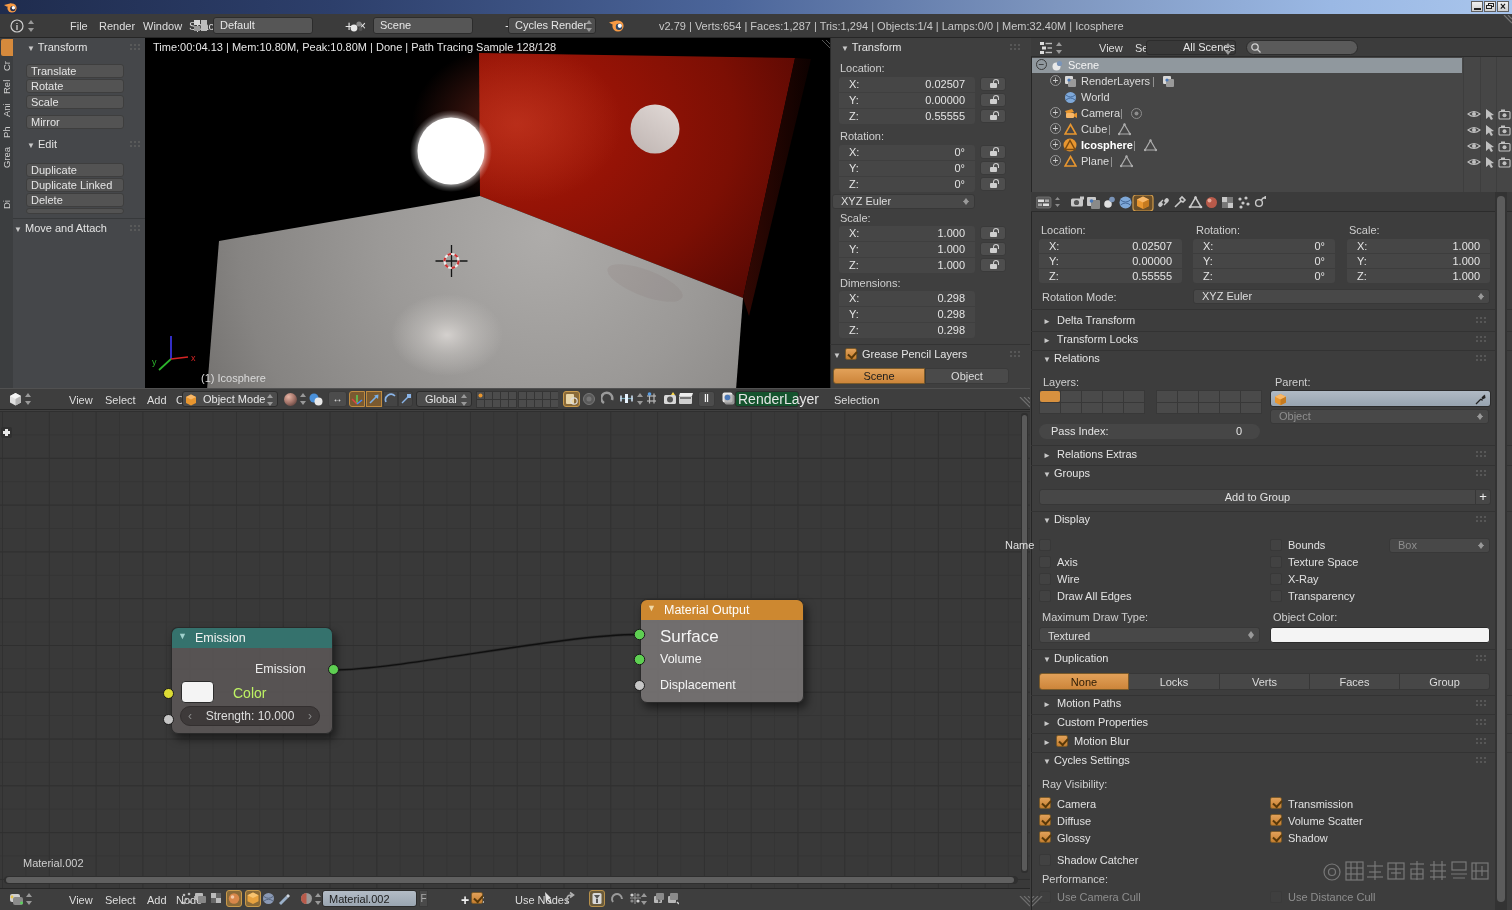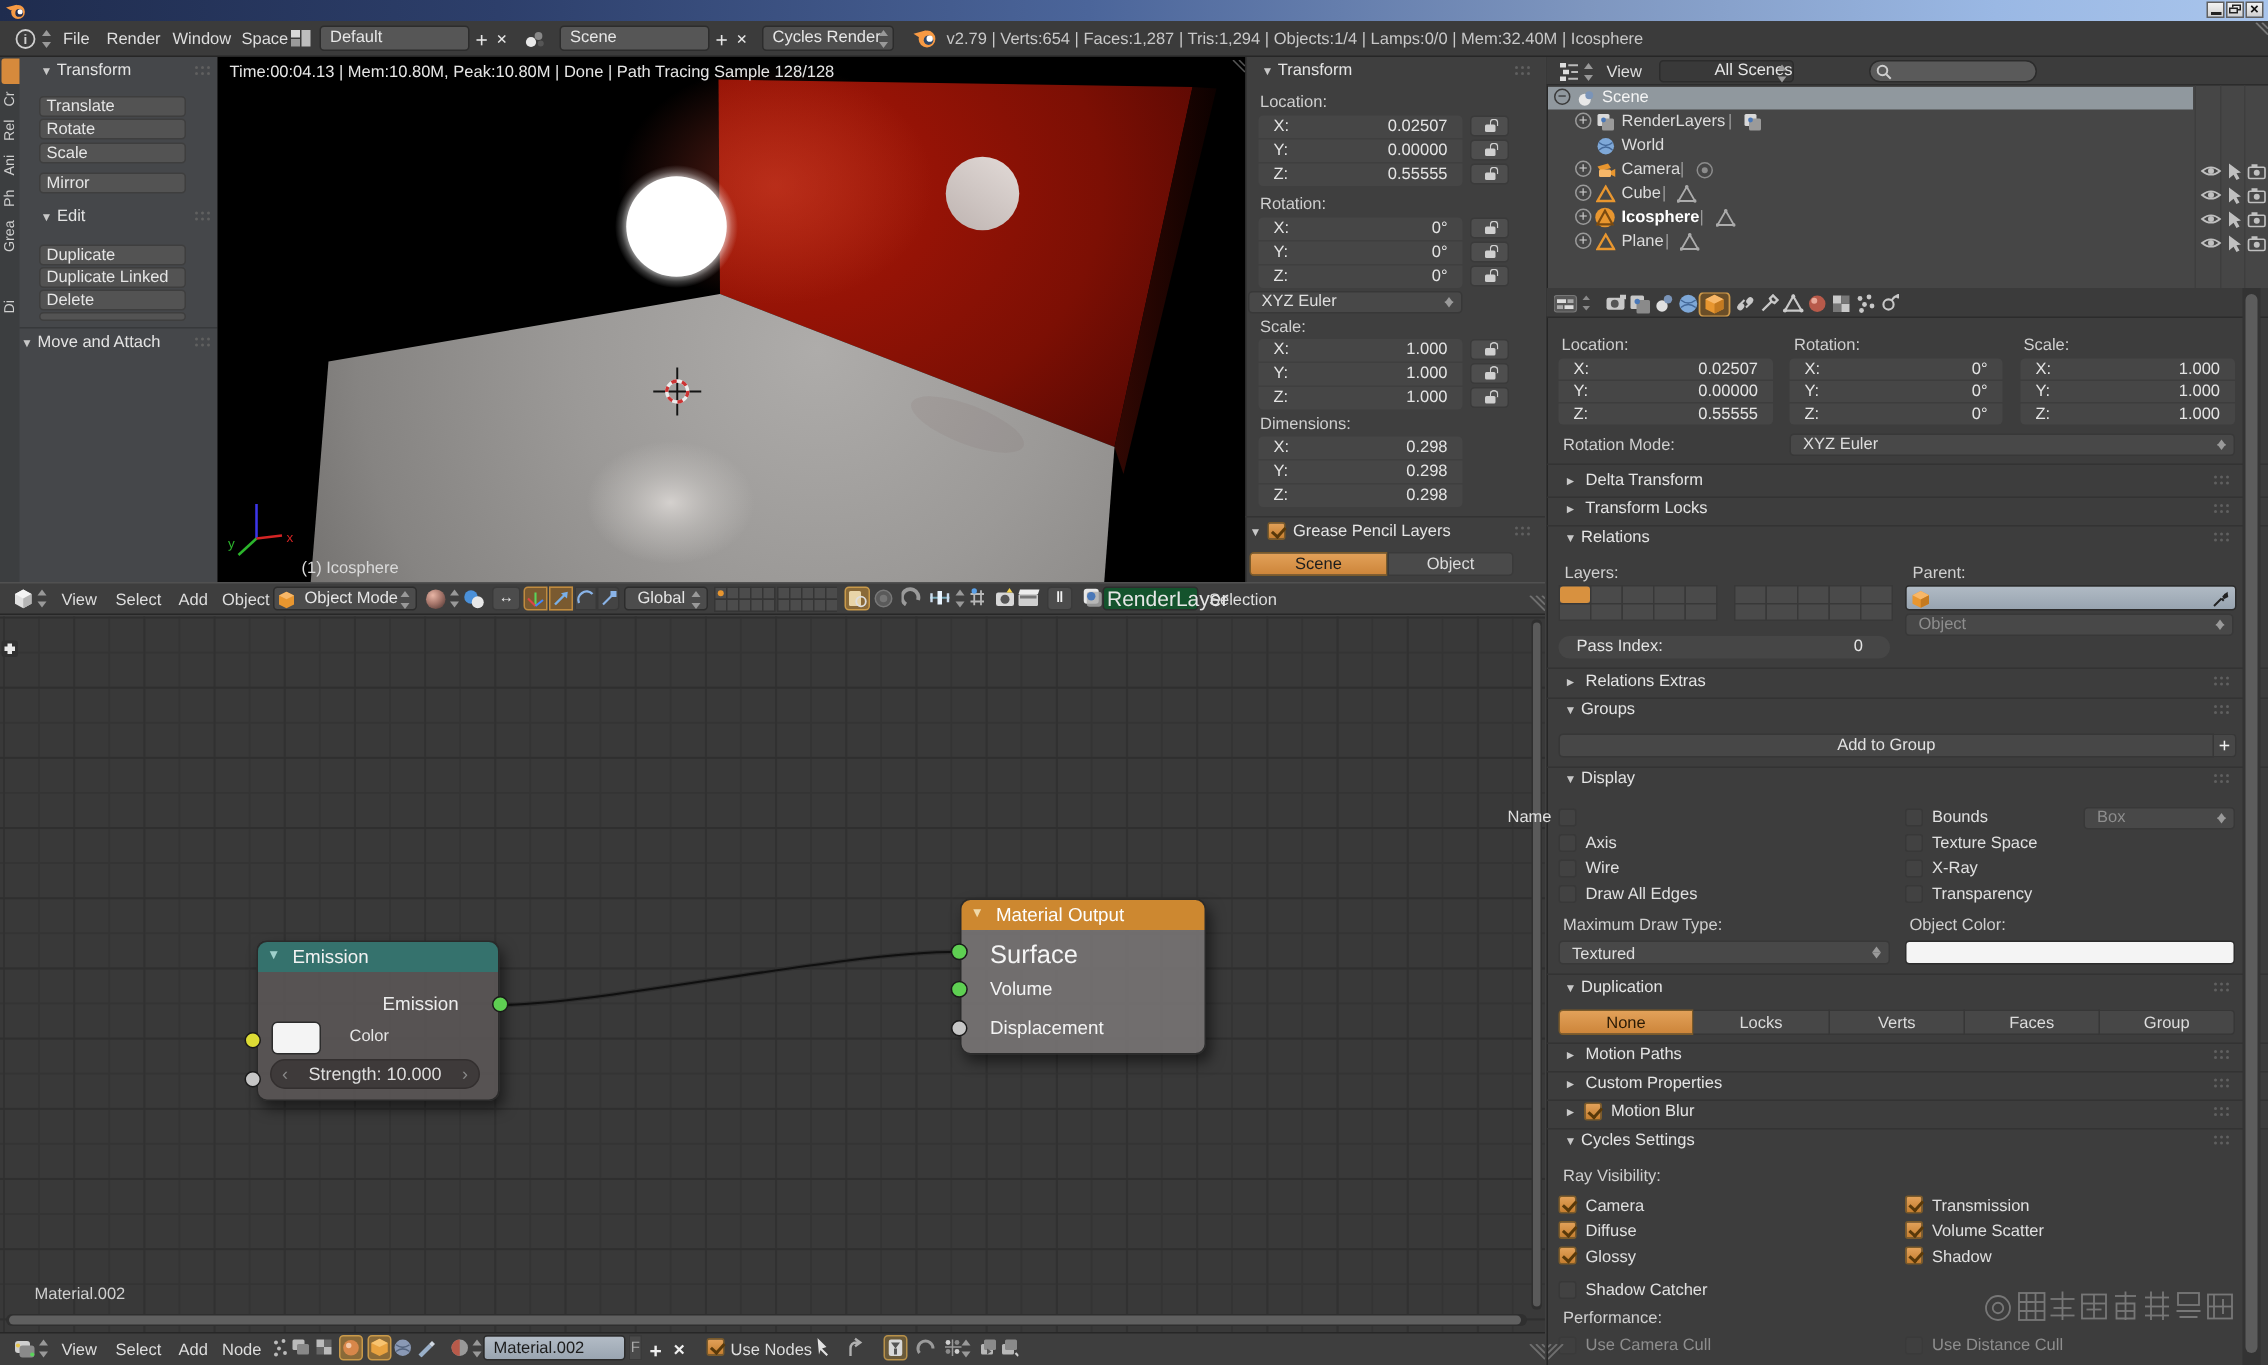--- a/index.html
+++ b/index.html
@@ -8,21 +8,21 @@
   font-family:"Liberation Sans",sans-serif;font-size:11px;color:#d9d9d9;}
 .abs{position:absolute;}
 
 #titlebar{left:0;top:0;width:1512px;height:14px;
   background:linear-gradient(to right,#1f2c4e 0%,#2d3f6b 22%,#4b659a 48%,#7e96bf 70%,#9ab8e4 88%,#a9c5ec 100%);}
 #titletext{left:31px;top:0px;color:#fff;font-weight:bold;font-size:12px;line-height:14px;}
 .winbtn{top:1px;width:12px;height:11px;background:linear-gradient(#f2f2f2,#d0d0d0);border:1px solid #606060;
  color:#111;font-size:9px;line-height:9px;text-align:center;}
 
 #infobar{left:0;top:14px;width:1512px;height:24px;background:#3b3b3b;border-bottom:1px solid #262626;}
-.menuitem{position:absolute;top:0;height:40px;line-height:24px;color:#dedede;font-size:11px;}
+.menuitem{position:absolute;top:0;height:40px;line-height:24px;color:#dedede;font-size:11px;margin-left:28px;}
 .hdrbox{position:absolute;background:#565656;border:1px solid #2c2c2c;border-radius:3px;color:#e6e6e6;
  height:17px;line-height:15px;padding-left:6px;top:3px;}
 .panelhdr{position:absolute;color:#e4e4e4;font-size:11px;}
 .cb{position:absolute;width:12px;height:12px;background:#424242;border:1px solid #383838;border-radius:2px;}
 .cb.on{background:linear-gradient(#e2a159,#c57e2f);border:1px solid #7a5a2a;}
 .cb.on:after{content:"";position:absolute;left:2px;top:2px;width:7px;height:4px;border-left:2px solid #59390a;border-bottom:2px solid #59390a;transform:rotate(-48deg);}
 .seclabel{position:absolute;color:#cfcfcf;}
 .cblabel{position:absolute;color:#e0e0e0;}
 .divider{position:absolute;left:0;width:100%;height:1px;background:#333333;}
 .tbtn{width:98px;height:14px;background:#535353;border:1px solid #3e3e3e;border-radius:3px;
@@ -430,21 +430,21 @@
       <path d="M333,259 C 400,259 560,223.5 639.5,223.5" fill="none" stroke="#2e2e2e" stroke-width="3"></path>
       <path d="M333,259 C 400,259 560,223.5 639.5,223.5" fill="none" stroke="#101010" stroke-width="1.4"></path>
     </svg>
 
     <div class="abs" style="left:171px;top:627px;width:162px;height:107px;background:rgba(88,84,84,0.97);border:1px solid #2a2a2a;border-radius:7px;box-shadow:3px 5px 9px rgba(0,0,0,0.5);"></div>
     <div class="abs" style="left:171px;top:627px;width:162px;height:21px;background:#35726d;border-radius:7px 7px 0 0;border:1px solid #2a2a2a;border-bottom:none;"></div>
     <div class="abs" style="left:178px;top:631px;color:#9fd0cc;font-size:9px;">▼</div>
     <div class="abs" style="left:195px;top:631px;color:#f2f2f2;font-size:12.5px;">Emission</div>
     <div class="abs" style="left:255px;top:662px;color:#ececec;font-size:12.5px;">Emission</div>
     <div class="abs" style="left:181px;top:681px;width:33px;height:22px;background:#f4f4f4;border:1px solid #2c2c2c;border-radius:4px;"></div>
-    <div class="abs" style="left:233px;top:685px;color:#e5e5e5;font-size:11px;">Color</div>
+    <div class="abs" style="left:233px;top:685px;color:#bef264;font-size:14px;">Color</div>
     <div class="abs" style="left:180px;top:706px;width:140px;height:20px;background:#3e3a3a;border:1px solid #332f2f;border-radius:10px;color:#dedede;text-align:center;line-height:19px;font-size:12px;"><span style="position:absolute;left:7px;color:#8a8a8a;">‹</span>Strength: 10.000<span style="position:absolute;right:7px;color:#8a8a8a;">›</span></div>
     <svg class="abs" style="left:327px;top:663px" width="13" height="13" viewBox="0 0 13 13">
         <circle cx="6.5" cy="6.5" r="5" fill="#5ecf52" stroke="#1a1a1a" stroke-width="1"></circle>
       </svg>
     <svg class="abs" style="left:162px;top:687px" width="13" height="13" viewBox="0 0 13 13">
         <circle cx="6.5" cy="6.5" r="5" fill="#dddc35" stroke="#1a1a1a" stroke-width="1"></circle>
       </svg>
     <svg class="abs" style="left:162px;top:713px" width="13" height="13" viewBox="0 0 13 13">
         <circle cx="6.5" cy="6.5" r="5" fill="#c6c6c6" stroke="#1a1a1a" stroke-width="1"></circle>
       </svg>
@@ -575,21 +575,21 @@
       <rect x="1" y="1" width="4" height="3" fill="#ddd"></rect>
         <line x1="6.5" y1="2.5" x2="13" y2="2.5" stroke="#bbb" stroke-width="1.4"></line>
       <rect x="3" y="5.5" width="4" height="3" fill="#ddd"></rect>
         <line x1="8.5" y1="7" x2="13" y2="7" stroke="#bbb" stroke-width="1.4"></line>
       <rect x="1" y="10" width="4" height="3" fill="#ddd"></rect>
         <line x1="6.5" y1="11.5" x2="13" y2="11.5" stroke="#bbb" stroke-width="1.4"></line>
     </svg>
     <div class="udarr" style="left:1056px;top:42px;"></div>
     <div class="menuitem" style="left:1071px;top:36px;">View</div>
     <div class="menuitem" style="left:1107px;top:36px;">Search</div>
-    <div class="hdrbox" style="left:1106px;top:40px;width:90px;height:15px;line-height:13px;background:#393939;padding-left:36px;">All Scenes<span class="udarr" style="right:3px;top:2px;"></span></div>
+    <div class="hdrbox" style="left:1146px;top:40px;width:90px;height:15px;line-height:13px;background:#393939;padding-left:36px;">All Scenes<span class="udarr" style="right:3px;top:2px;"></span></div>
     <div class="abs" style="left:1246px;top:40px;width:112px;height:15px;background:#5a5a5a;border:1px solid #2c2c2c;border-radius:8px;">
       <svg style="position:absolute;left:3px;top:1px" width="12" height="12" viewBox="0 0 12 12">
           <circle cx="5" cy="5" r="3.2" fill="none" stroke="#cfcfcf" stroke-width="1.3"></circle>
           <line x1="7.5" y1="7.5" x2="10.5" y2="10.5" stroke="#cfcfcf" stroke-width="1.3"></line>
         </svg>
     </div>
     <div class="abs" style="left:1032px;top:58px;width:430px;height:15px;background:#90989e;"></div>
     <span class="olexp abs" style="left:1036px;top:59px;border-color:#3a3a3a;color:#222;">−</span>
     <svg class="abs" style="left:1051px;top:59px;" width="13" height="13" viewBox="0 0 13 13">
         <circle cx="5.5" cy="7.5" r="4" fill="#e8e8e8"></circle>

